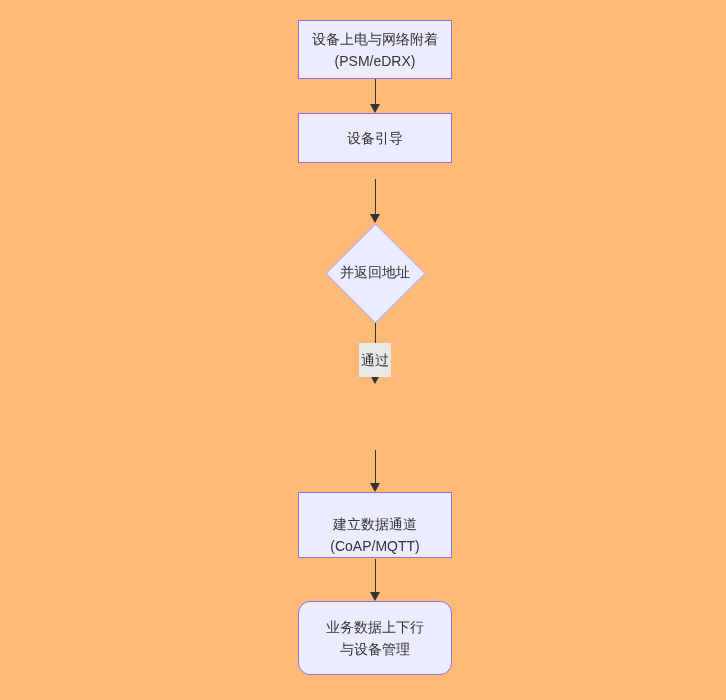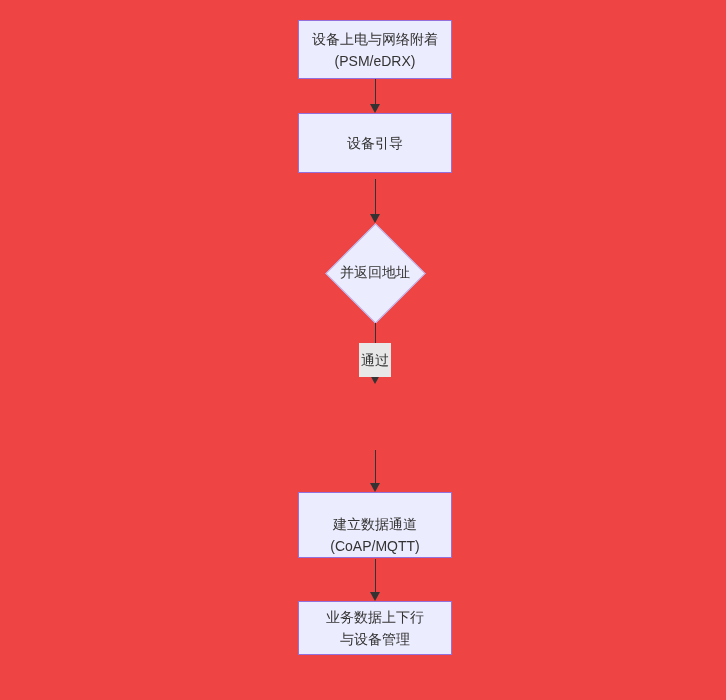--- a/index.html
+++ b/index.html
@@ -5,21 +5,21 @@
   html, body {
     margin: 0;
     padding: 0;
     background: #ffffff;
     font-family: "Liberation Sans", "DejaVu Sans", sans-serif;
   }
   .stage {
     position: relative;
     width: 726px;
     height: 700px;
-    background: #ef4444;
+    background: #fdba74;
     overflow: hidden;
   }
   
   .node-rect {
     position: absolute;
     left: 298px;
     width: 154px;
     background: #ececff;
     border: 1px solid #9370db;
     box-sizing: border-box;
@@ -116,21 +116,21 @@
       <div>设备上电与网络附着</div>
       <div>(PSM/eDRX)</div>
     </div>
   </div>
 
   <div class="arrow" style="top:79px;height:34px;">
     <div class="arrow-line"></div>
     <div class="arrow-head"></div>
   </div>
 
-  <div class="node-rect" style="top:113px;height:60px;">
+  <div class="node-rect" style="top:113px;height:50px;">
     <div class="node-text">
       <div>设备引导</div>
     </div>
   </div>
 
   <div class="arrow" style="top:179px;height:44px;">
     <div class="arrow-line"></div>
     <div class="arrow-head"></div>
   </div>
 
@@ -156,20 +156,20 @@
       <div>建立数据通道</div>
       <div>(CoAP/MQTT)</div>
     </div>
   </div>
 
   <div class="arrow" style="top:559px;height:42px;">
     <div class="arrow-line"></div>
     <div class="arrow-head"></div>
   </div>
 
-  <div class="node-rect" style="top:601px;height:54px;">
+  <div class="node-rect" style="top:601px;height:74px;border-radius:12px;">
     <div class="node-text">
       <div>业务数据上下行</div>
       <div>与设备管理</div>
     </div>
   </div>
 
 </div>
 
 </body></html>

